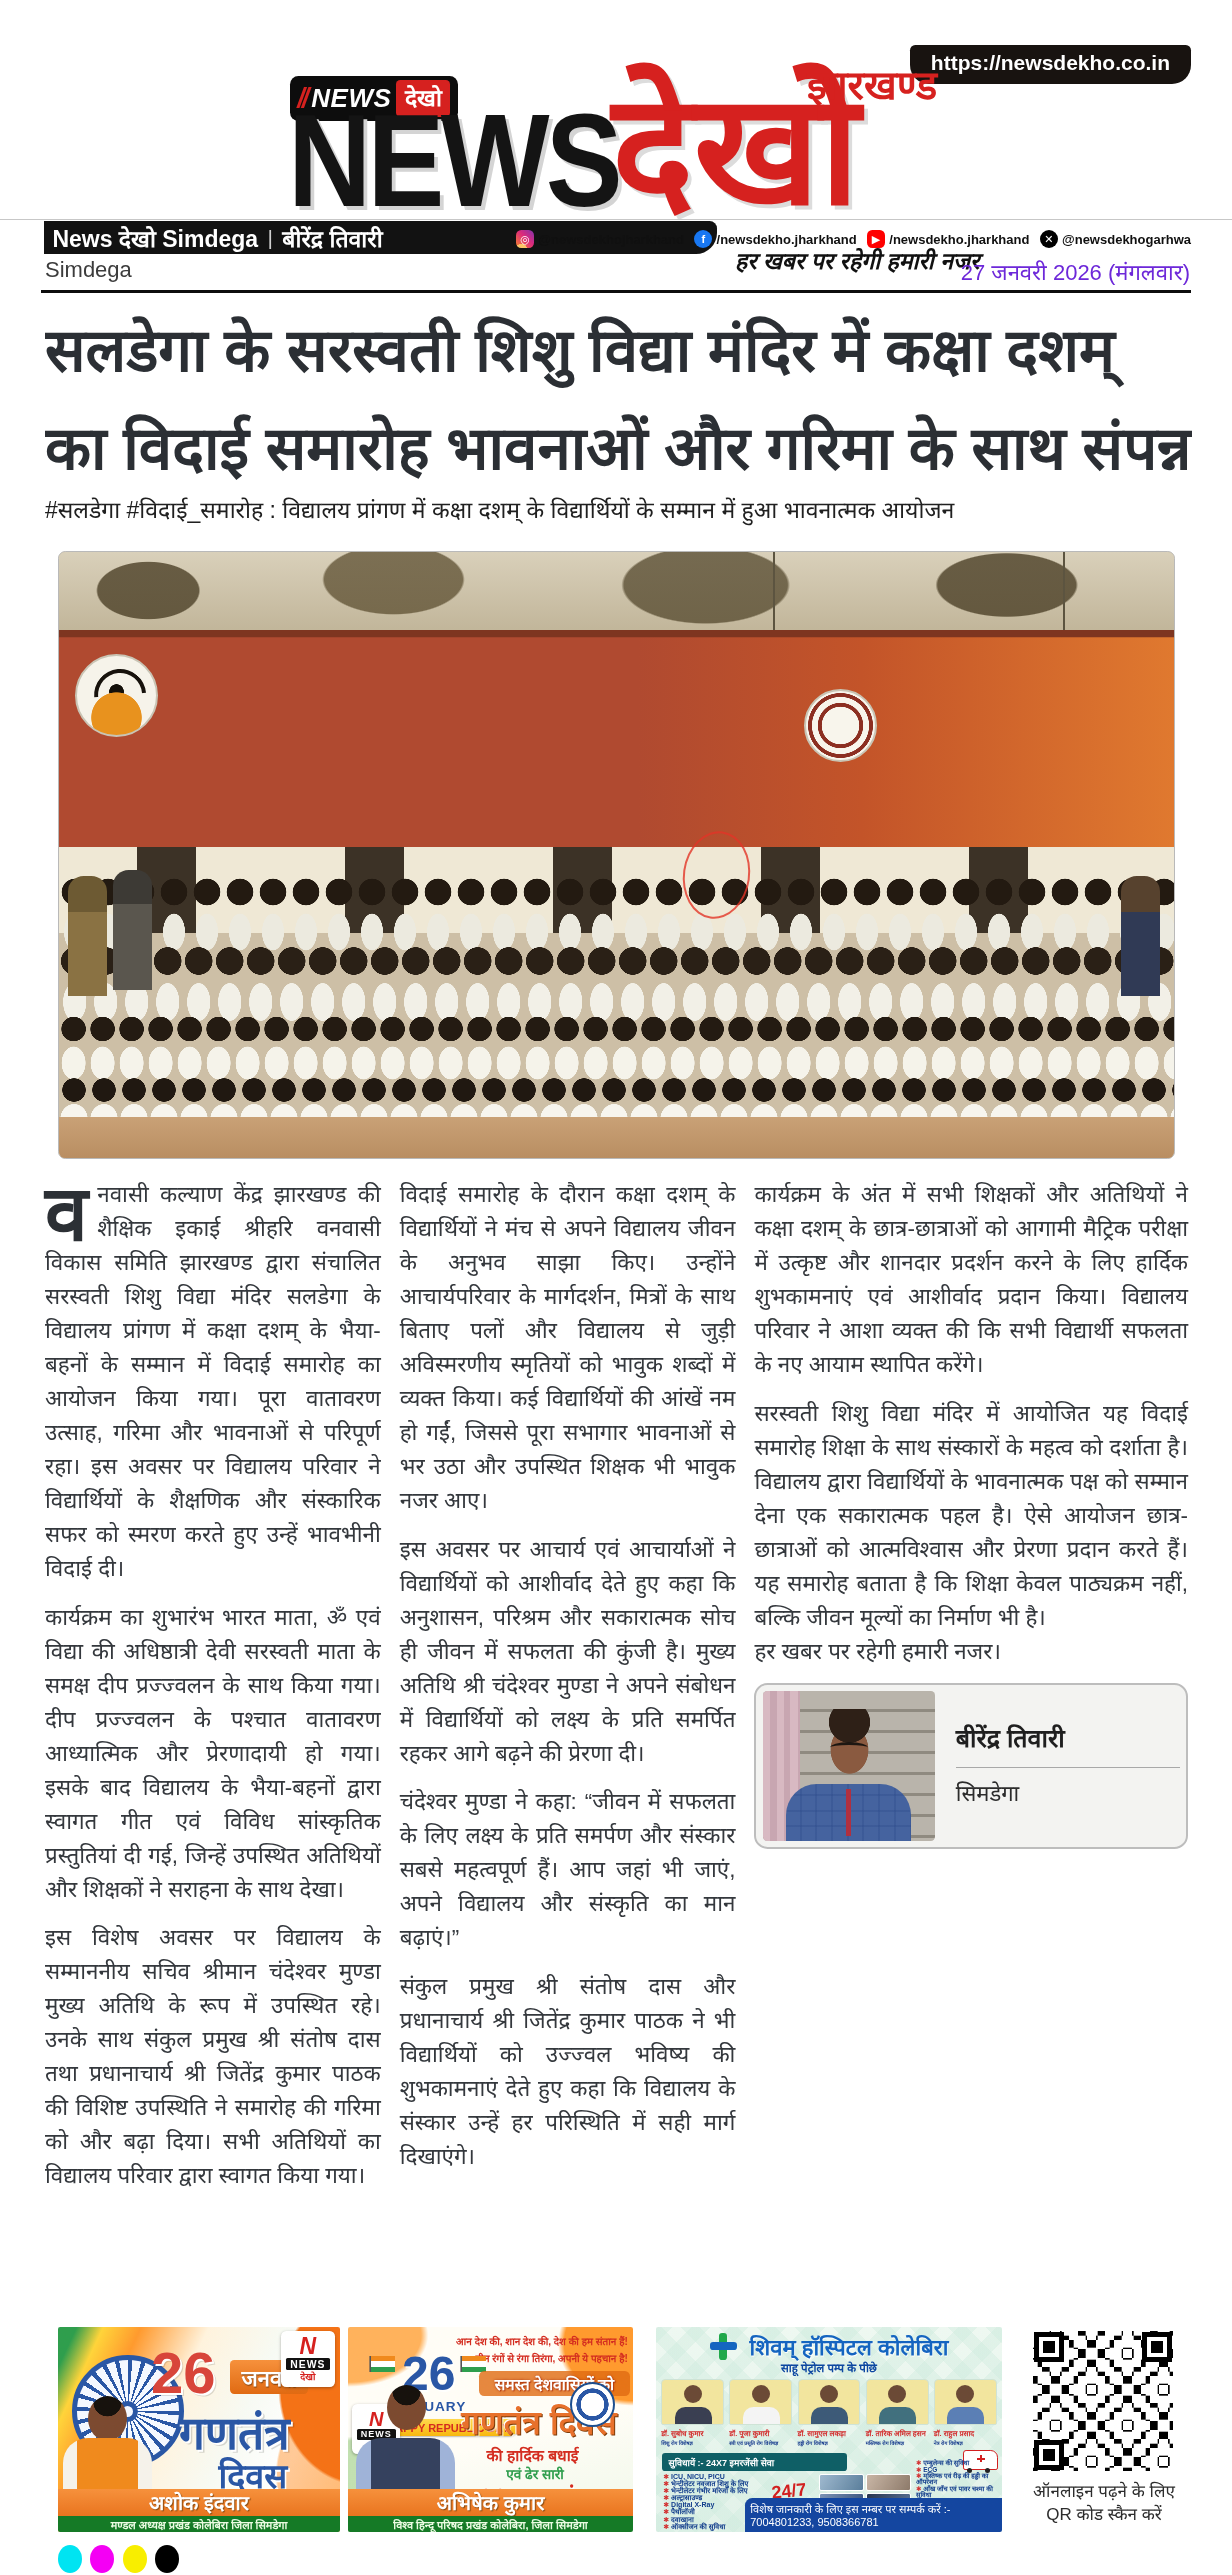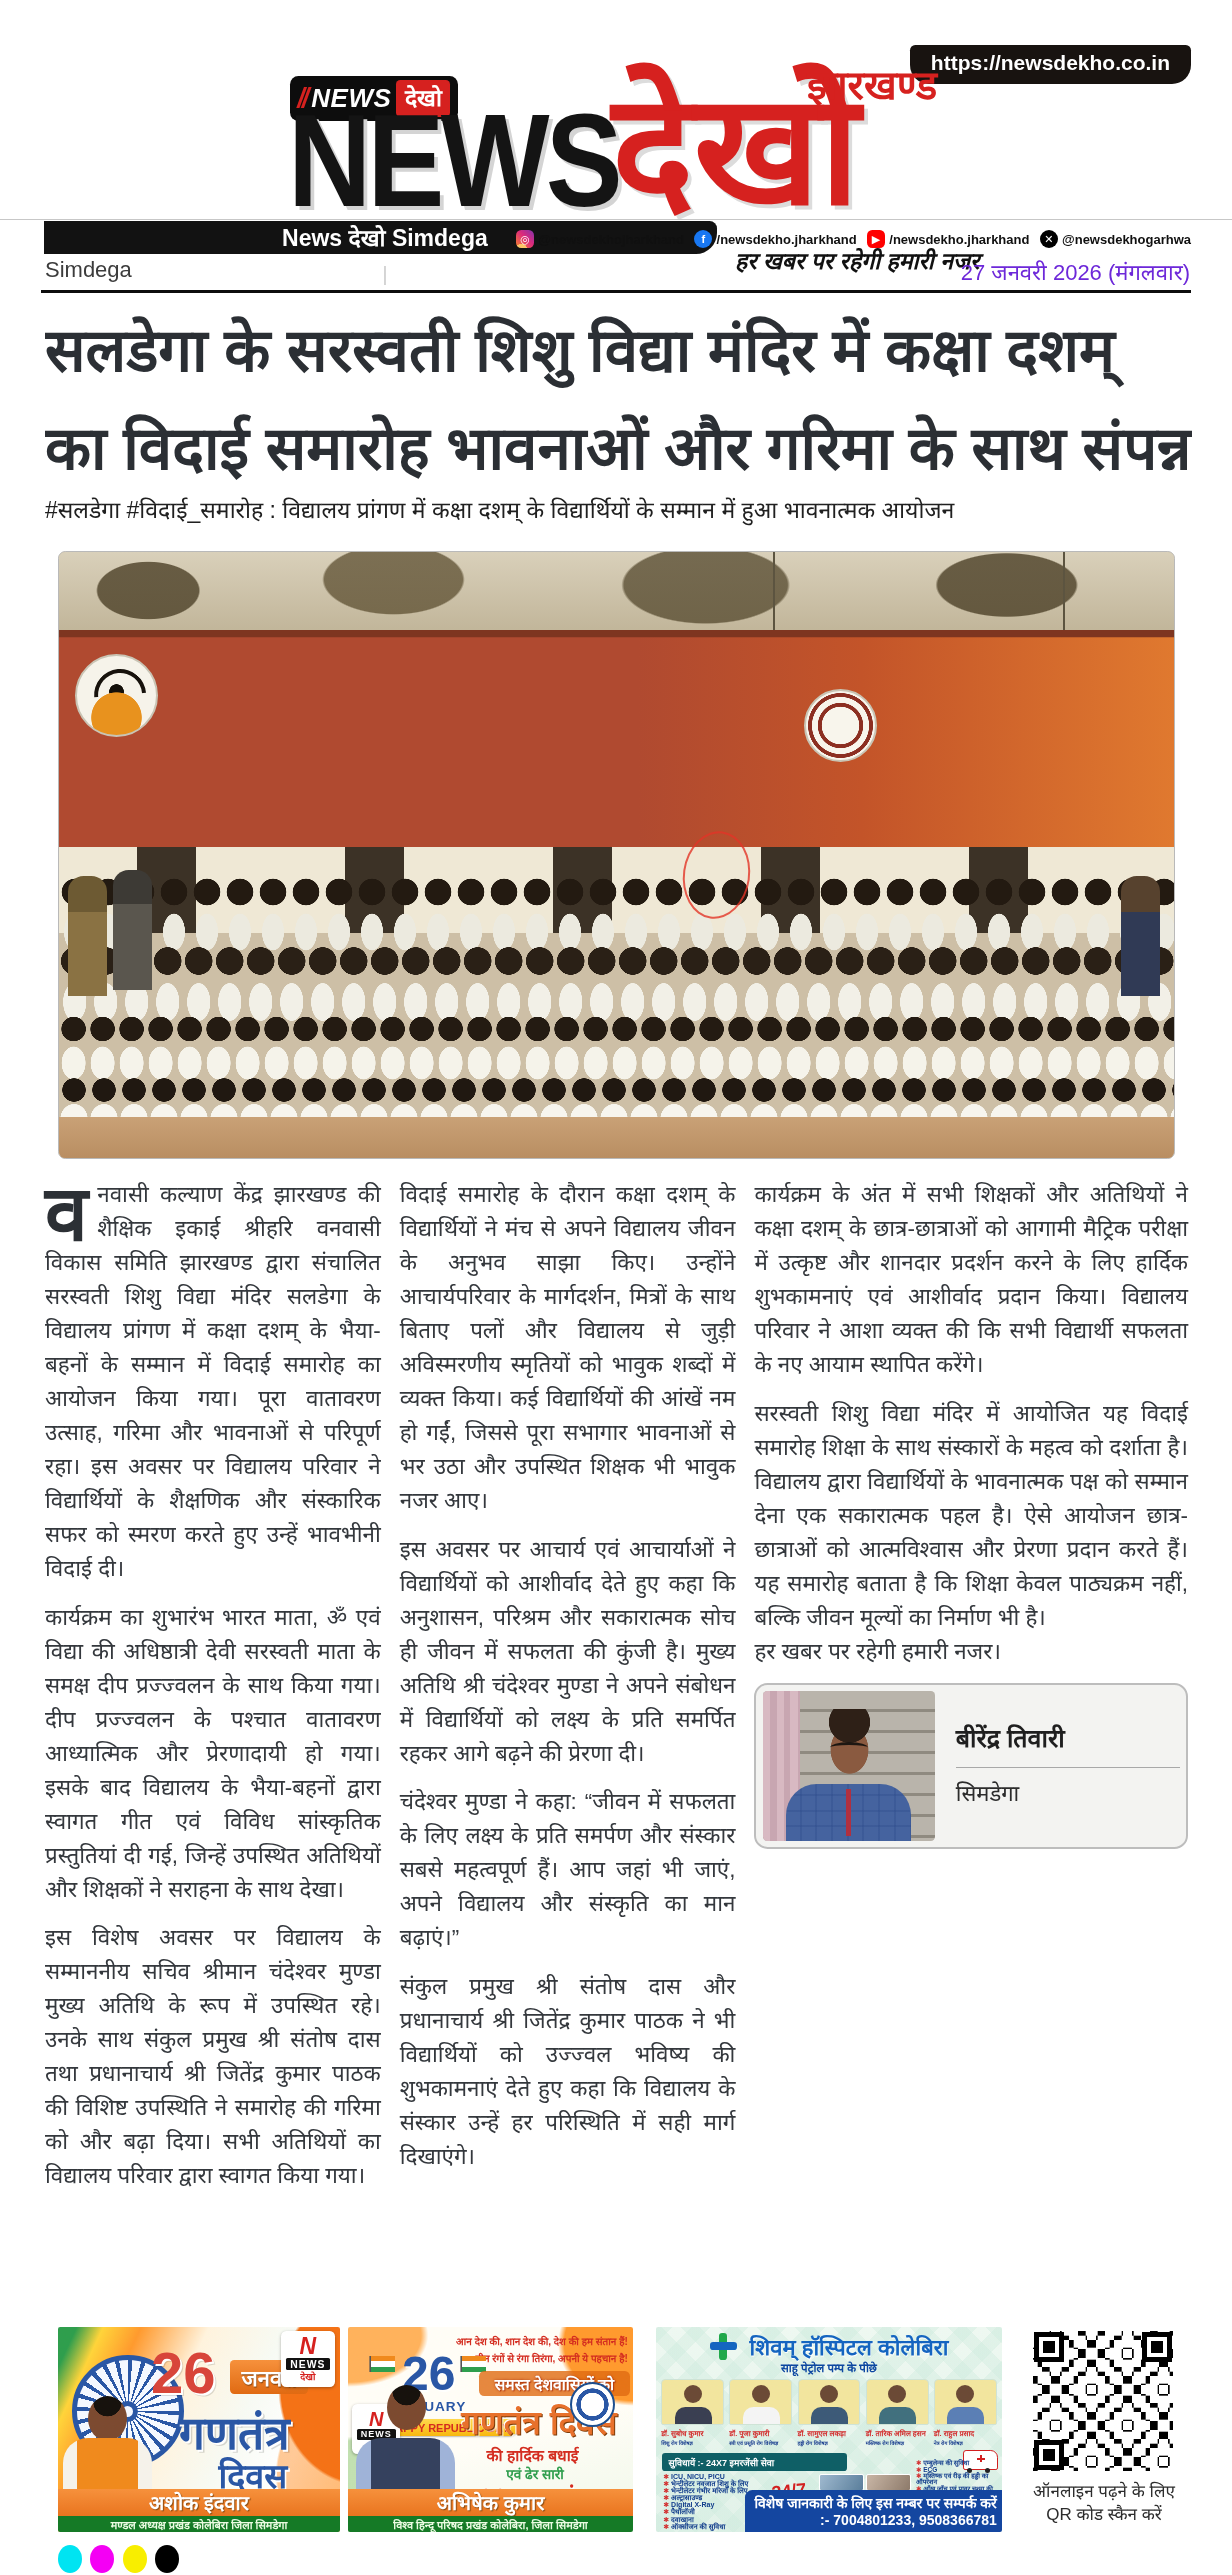--- a/index.html
+++ b/index.html
@@ -20,21 +20,21 @@
   .big-news{position:absolute;left:288px;top:95px;font-size:131px;line-height:131px;font-weight:900;
     letter-spacing:-4.2px;color:#141414;transform:scaleX(.88);transform-origin:left;
     text-shadow:4.2px 4.2px 0 #d4d4d4;}
   .big-dekho{position:absolute;left:612px;top:67px;font-size:154px;line-height:167px;font-weight:bold;
     color:#d6211f;text-shadow:3.7px 3.7px 0 #dcdcdc;}
   .state{position:absolute;left:807px;top:56px;font-size:40px;font-weight:bold;color:#d6211f;}
   .tagline{position:absolute;left:735px;top:244px;font-size:23px;font-weight:bold;font-style:italic;color:#111;}
 
   .thin-rule{position:absolute;left:0;right:0;top:219px;height:1px;background:#c7c7c7;}
   .channel-bar{position:absolute;left:44px;top:221px;width:665px;height:33px;background:#121212;
-    border-radius:0 7.3px 21px 0;display:flex;align-items:center;padding-left:8.4px;gap:9.4px;flex-direction:column;}
+    border-radius:0 7.3px 21px 0;display:flex;align-items:center;padding-left:8.4px;gap:9.4px;}
   .channel-bar .t{color:#fff;font-size:23px;font-weight:bold;}
   .channel-bar .sep{color:#cfcfcf;font-size:21px;font-weight:normal;}
   .socials{position:absolute;right:41px;top:230px;display:flex;align-items:center;gap:10.4px;}
   .soc{display:flex;align-items:center;gap:4.2px;font-size:13px;font-weight:bold;color:#101010;}
   .soc .ic{width:18px;height:18px;border-radius:50%;display:flex;align-items:center;justify-content:center;
     color:#fff;font-size:11px;font-weight:900;flex:0 0 auto;}
   .ic-ig{background:radial-gradient(circle at 30% 110%,#fdc468 0 25%,transparent 26%),
          linear-gradient(45deg,#f58529,#dd2a7b 55%,#8134af);border-radius:5.2px!important;}
   .ic-fb{background:#1877f2;}
   .ic-yt{background:#f00;border-radius:5.2px!important;}
@@ -251,22 +251,22 @@
   .mg6{background:linear-gradient(120deg,#bcd2c2,#6f9a80);}
   .fac-right{position:absolute;left:260px;top:133px;width:82px;font-size:6.5px;font-weight:bold;color:#123d8c;
     line-height:6.3px;}
   .amb{position:absolute;right:4.2px;top:123px;width:33px;height:18px;background:#fff;border:1px solid #d21f1f;
     border-radius:3.1px 7.3px 2.1px 2.1px;}
   .amb::before{content:"";position:absolute;left:13.6px;top:4.2px;width:7.3px;height:7.3px;
     background:linear-gradient(#d21f1f,#d21f1f) 50% 0/2.1px 100% no-repeat,
                linear-gradient(#d21f1f,#d21f1f) 0 50%/100% 2.1px no-repeat;}
   .amb::after{content:"";position:absolute;left:3.1px;bottom:-4.2px;width:5.2px;height:5.2px;border-radius:50%;
     background:#222;box-shadow:18px 0 0 #222;}
-  .ad3-contact{position:absolute;left:89px;right:0;bottom:0;background:#1446a0;color:#fff;font-size:14px;
-    font-weight:bold;padding:3.7px 5.2px;border-radius:7.3px 0 0 0;text-align:right;}
+  .ad3-contact{position:absolute;left:89px;right:0;bottom:0;background:#1446a0;color:#fff;font-size:11px;
+    font-weight:normal;padding:3.7px 5.2px;border-radius:7.3px 0 0 0;}
 
   
   .qr-wrap{position:absolute;left:1033px;top:2331px;width:142px;}
   .qr{position:relative;width:140px;height:140px;background:
       repeating-conic-gradient(#000 0 25%,#fff 0 50%) 0 0/18px 18px,
       #fff;outline:1px solid #fff;}
   .qr::before{content:"";position:absolute;inset:0;background:
       repeating-conic-gradient(#ffffff 0 25%,transparent 0 50%) 4.7px 4.7px/24px 24px;}
   .finder{position:absolute;width:30px;height:30px;background:#fff;border:5.2px solid #000;box-sizing:border-box;}
   .finder::after{content:"";position:absolute;left:4.2px;top:4.2px;width:11.5px;height:11.5px;background:#000;}

